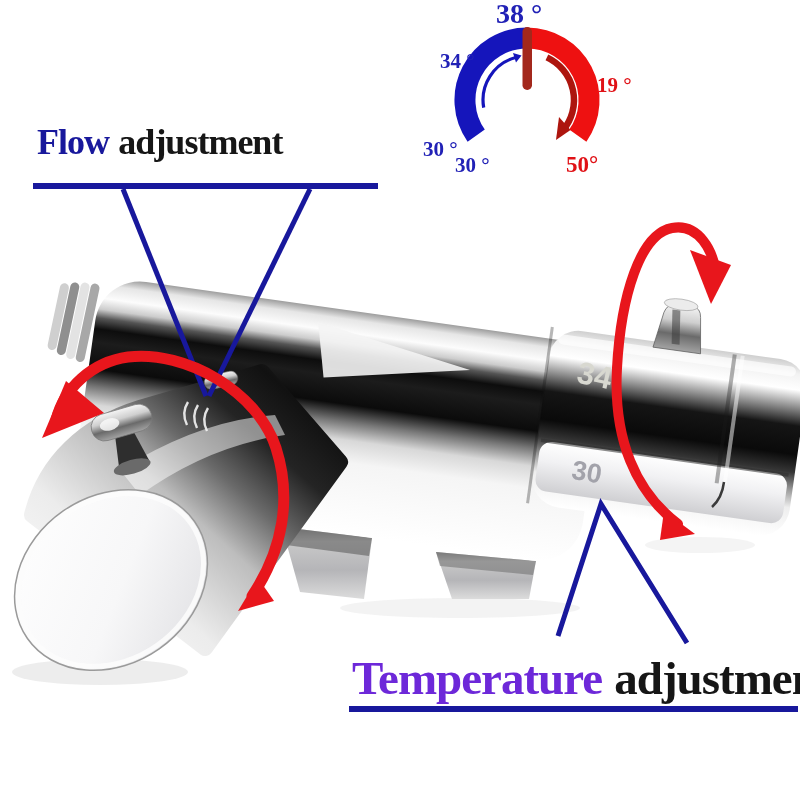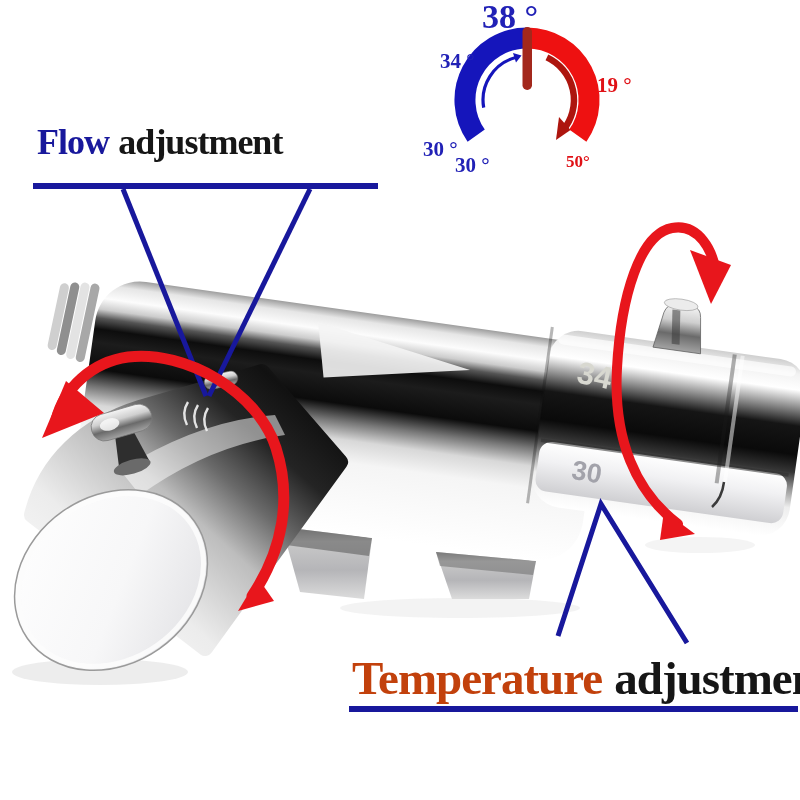--- a/index.html
+++ b/index.html
@@ -4,30 +4,30 @@
 <style>
   html,body{margin:0;padding:0;background:#ffffff;}
   .stage{position:relative;width:800px;height:800px;background:#ffffff;overflow:hidden;
          font-family:"Liberation Serif",serif;}
   .stage svg{position:absolute;left:0;top:0;}
   .heading{position:absolute;font-weight:bold;white-space:nowrap;letter-spacing:-1px;line-height:1;}
   .heading .w2{margin-left:0.26em;color:#161616;}
   #flow-heading{left:37px;top:124px;font-size:36px;}
   #flow-heading .w1{color:#18189c;}
   #temp-heading{left:352px;top:655px;font-size:47px;}
-  #temp-heading .w1{color:#c2410c;}
+  #temp-heading .w1{color:#6d28d9;}
   .tick{position:absolute;font-weight:bold;line-height:1;white-space:nowrap;}
   .tick.cold{color:#2121b6;}
   .tick.hot{color:#e01116;}
-  #gauge-value{left:482px;top:0px;font-size:34px;}
+  #gauge-value{left:496px;top:0px;font-size:28px;}
   #tick-34{left:440px;top:34px;font-size:21px;margin-top:17px;}
   #tick-30{left:423px;top:91px;font-size:21px;margin-top:48px;}
   #tick-20{left:455px;top:155px;font-size:21px;}
   #tick-45{left:597px;top:75px;font-size:21px;}
-  #tick-50{left:566px;top:153px;font-size:17px;}
+  #tick-50{left:566px;top:153px;font-size:23px;}
 </style>
 </head>
 <body>
 
 <div class="stage">
 
   <svg width="800" height="800" viewBox="0 0 800 800">
     <defs>
       <linearGradient id="chromeTube" x1="0" y1="0" x2="0" y2="1">
         <stop offset="0" stop-color="#9e9e9e"></stop>

